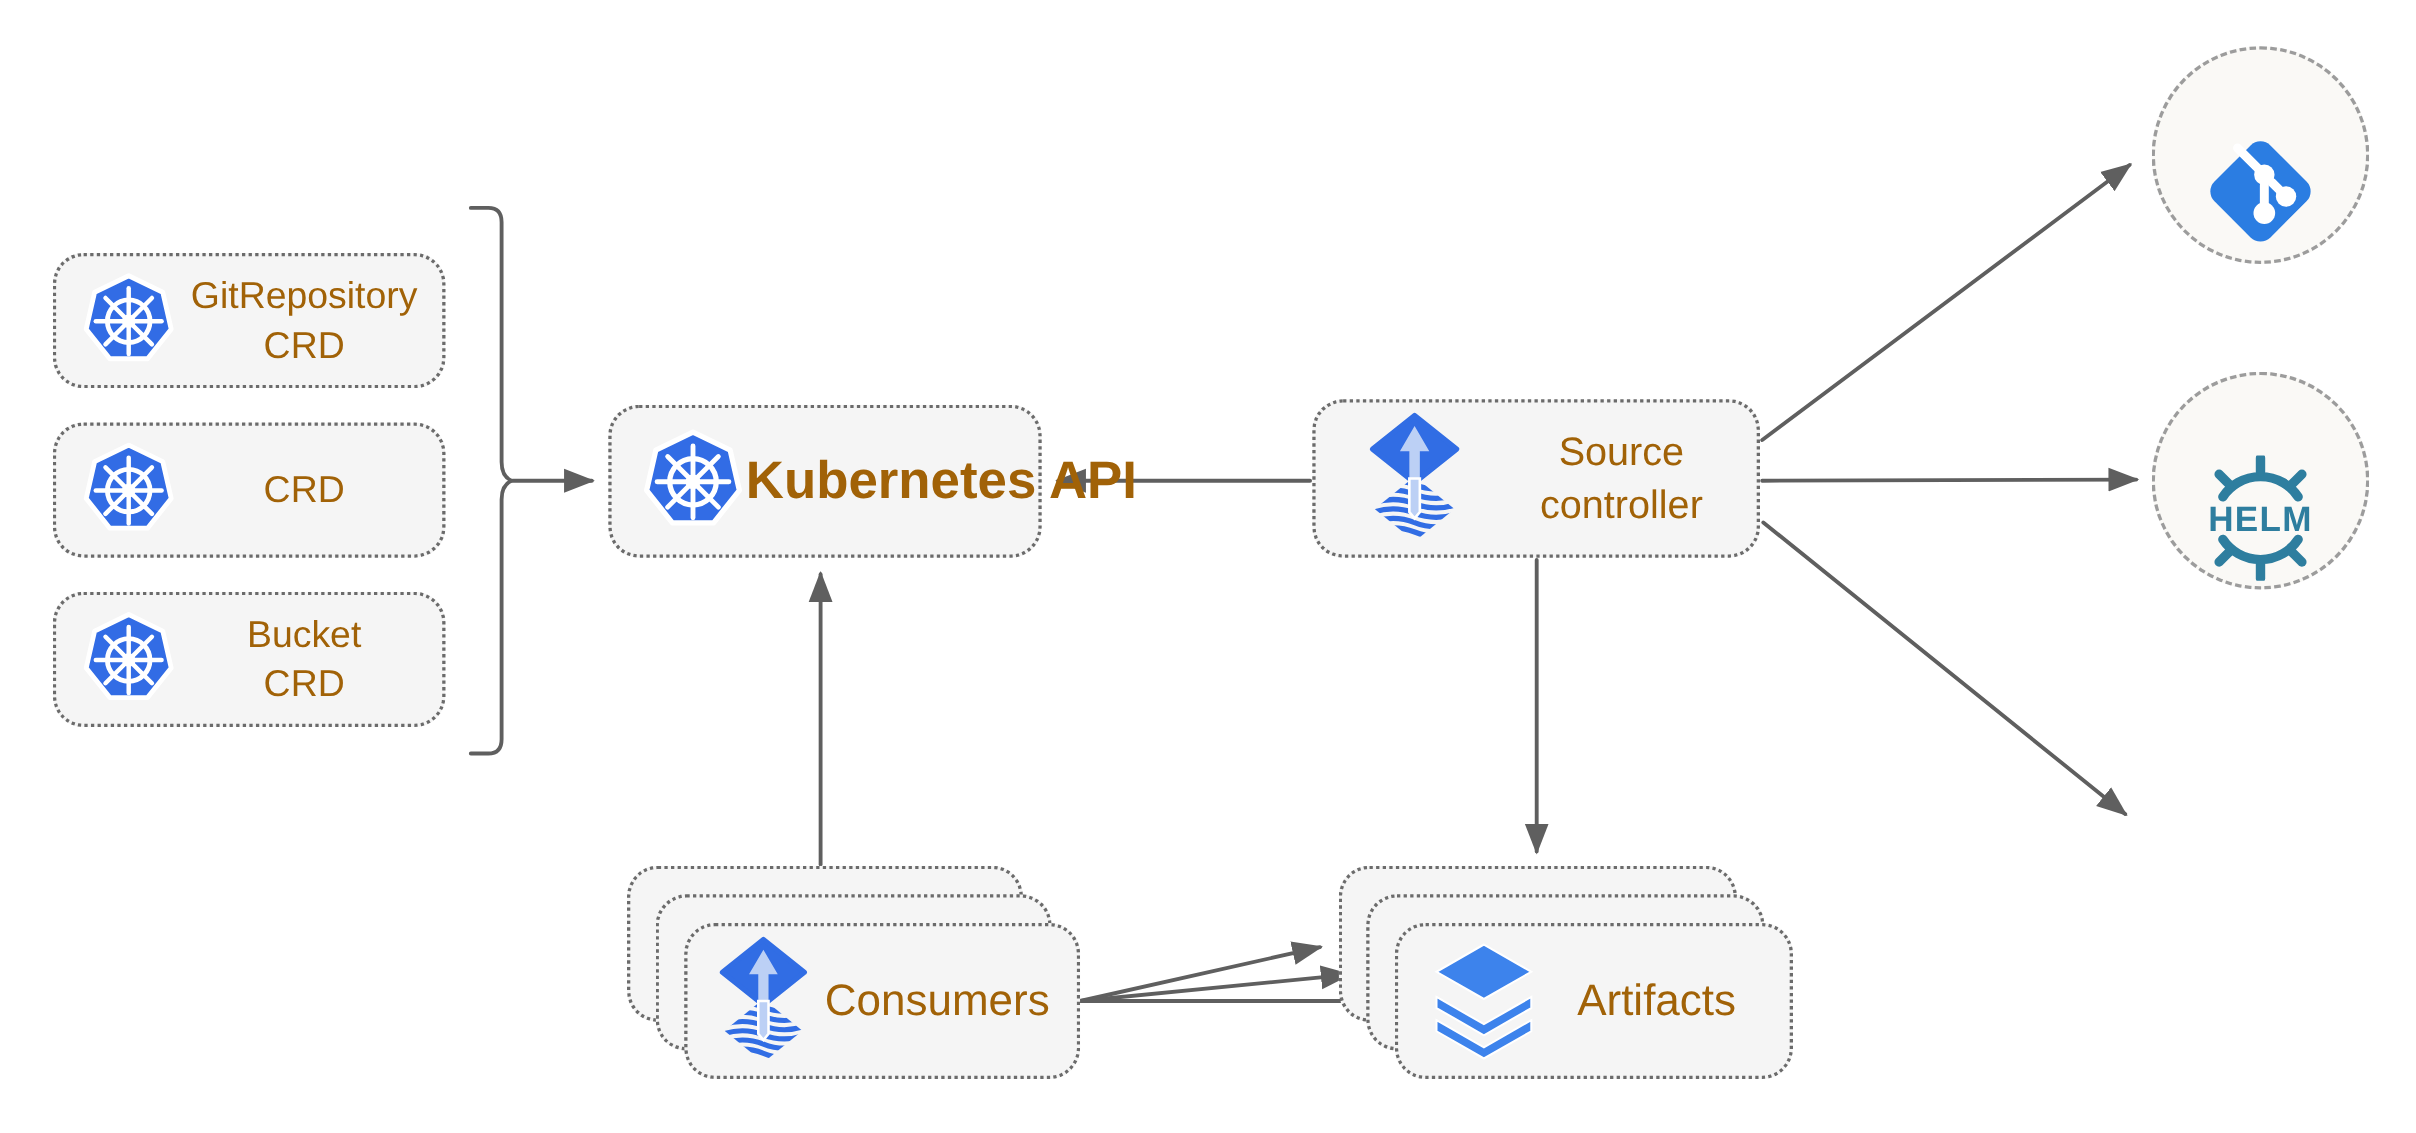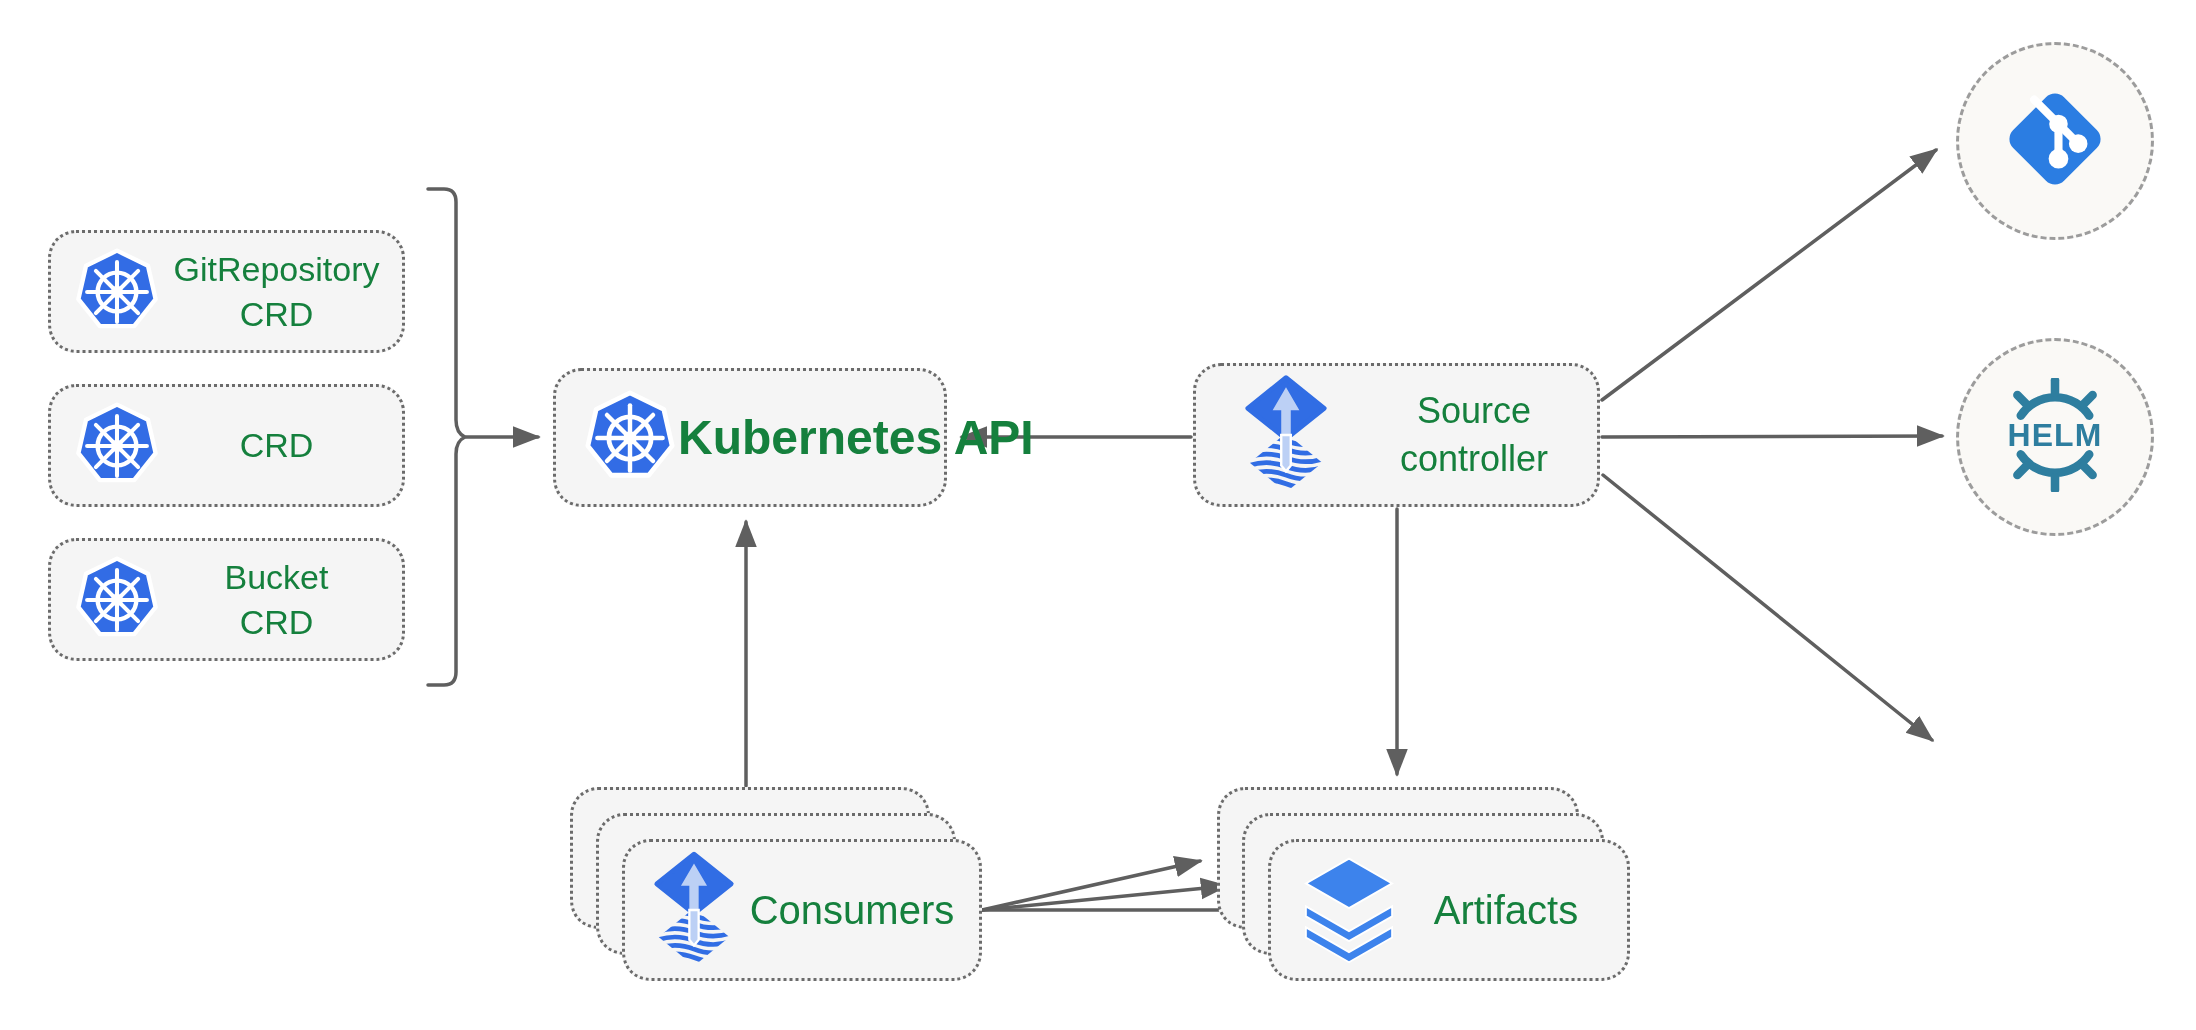--- a/index.html
+++ b/index.html
@@ -5,21 +5,21 @@
   html,body{margin:0;padding:0;background:#ffffff;}
   #canvas{position:relative;width:2196px;height:1030px;background:#ffffff;overflow:hidden;
           font-family:"Liberation Sans", sans-serif;color:#111111;}
   #connectors{position:absolute;left:0;top:0;width:2196px;height:1030px;z-index:0;}
 
   .box{position:absolute;box-sizing:border-box;background:#f5f5f5;
        border:3px dotted #6b6b6b;border-radius:28px;z-index:2;
        display:flex;align-items:center;}
   .box.back{z-index:1;}
   .box-icon{flex:0 0 auto;display:flex;align-items:center;justify-content:center;}
-  .box-label{flex:1 1 auto;text-align:center;font-size:34px;line-height:1.32;color:#15803d;
+  .box-label{flex:1 1 auto;text-align:center;font-size:34px;line-height:1.32;color:#a16207;
              padding-right:10px;white-space:nowrap;}
   .box-label .line{display:block;}
 
   .crd{left:48px;width:357px;height:123px;}
   .crd .box-icon{margin-left:22px;}
 
   #k8s-api{left:553px;top:368px;width:394px;height:139px;}
   #k8s-api .box-icon{margin-left:26px;}
   #k8s-api .box-label{font-size:48px;font-weight:bold;}
 
@@ -34,21 +34,21 @@
   #consumers-back{left:570px;top:787px;}
   #consumers-front .box-icon{margin-left:28px;}
   #artifacts-front{left:1268px;top:839px;}
   #artifacts-mid{left:1242px;top:813px;}
   #artifacts-back{left:1217px;top:787px;}
   #artifacts-front .box-icon{margin-left:32px;}
   .stackbox .box-label{font-size:40px;}
 
   .ext-circle{position:absolute;box-sizing:border-box;width:198px;height:198px;border-radius:50%;
               background:#faf9f6;border:3px dashed #9c9c9c;z-index:2;
-              display:flex;align-items:center;justify-content:center;}
+              display:flex;align-items:flex-end;justify-content:center;}
   #circle-git{left:1956px;top:42px;}
   #circle-helm{left:1956px;top:338px;}
   #circle-s3{left:1952px;top:651px;}
 </style>
 </head>
 <body>
 
 <div id="canvas">
 
   <svg id="connectors" viewBox="0 0 2196 1030" xmlns="http://www.w3.org/2000/svg">

